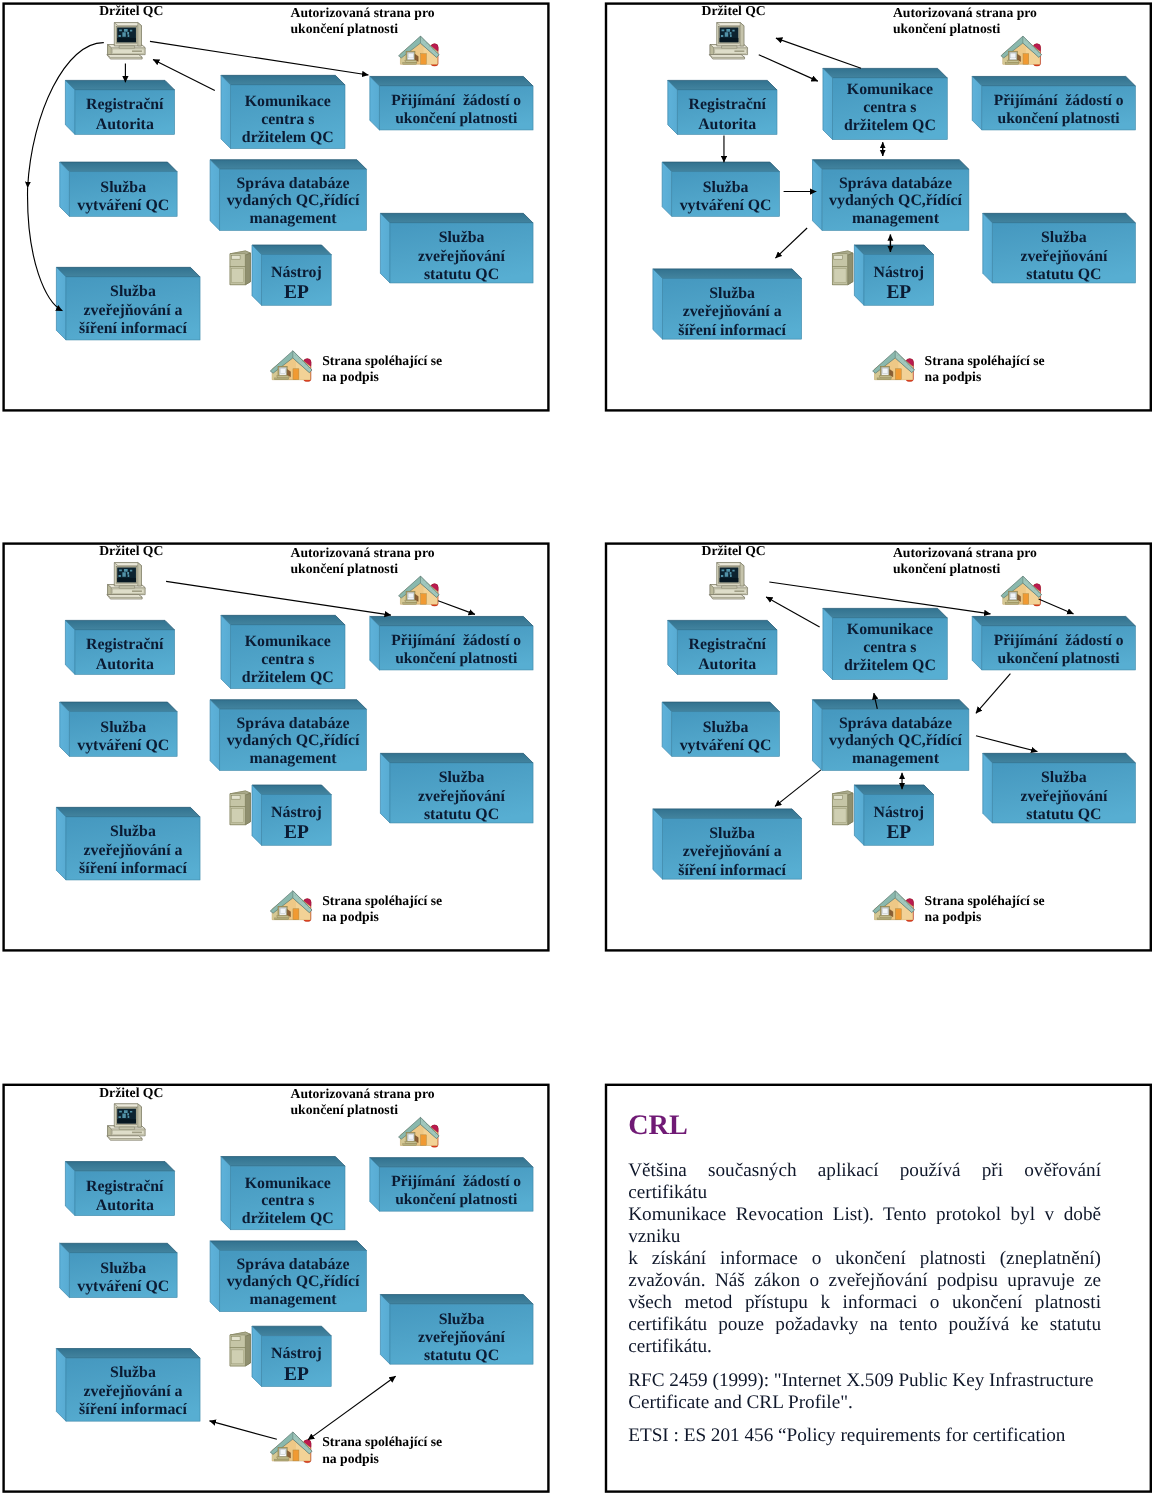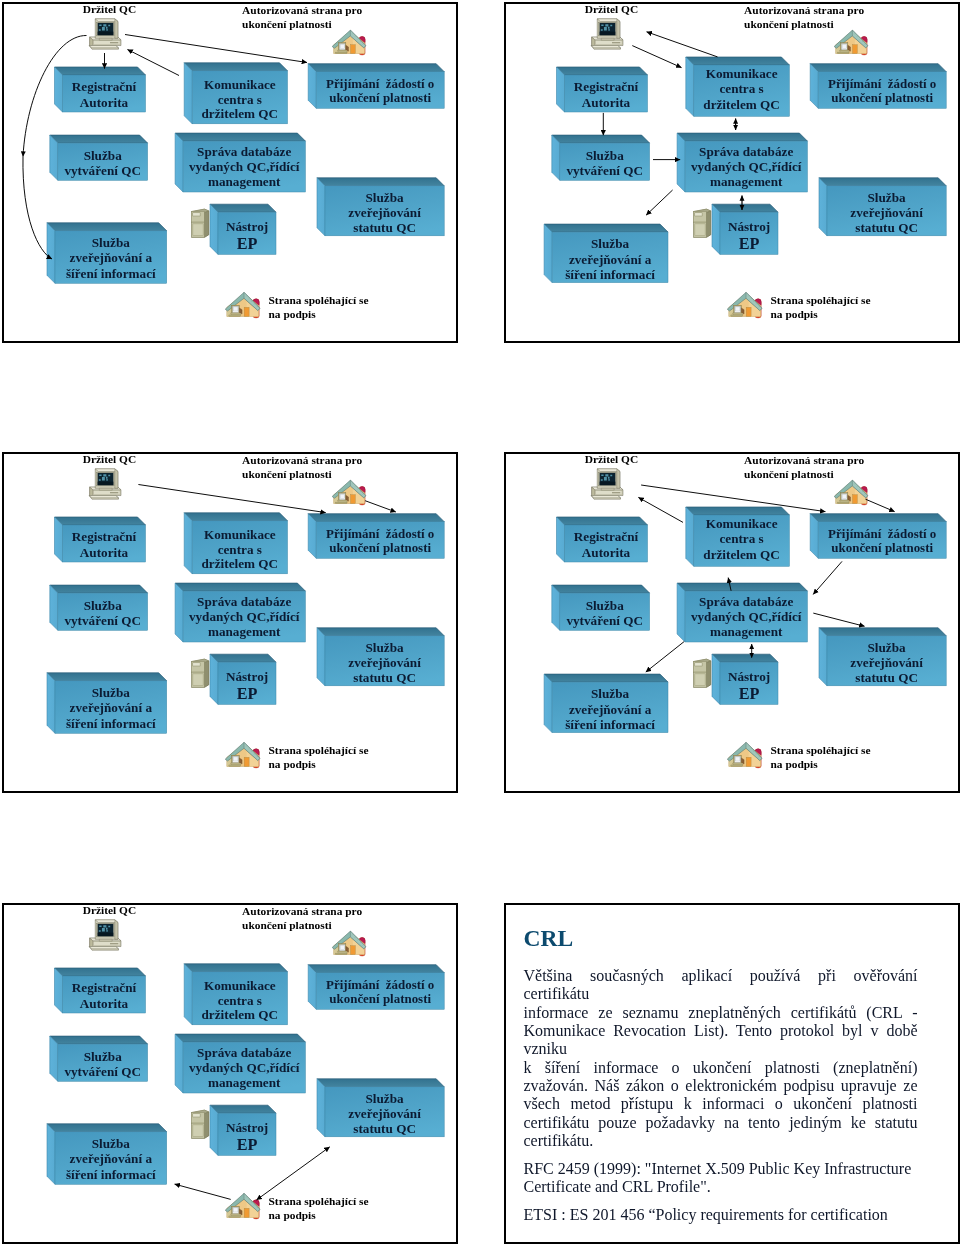--- a/index.html
+++ b/index.html
@@ -3,21 +3,21 @@
 <meta charset="utf-8">
 <style>
   html,body{margin:0;padding:0;background:#ffffff;}
   body{width:960px;height:1246px;position:relative;overflow:hidden;
        font-family:"Liberation Serif",serif;}
   .panel{position:absolute;border:2px solid #000;background:#fff;box-sizing:border-box;overflow:hidden;}
   .panel svg{display:block;position:absolute;left:-2px;top:-2px;}
   .crl{position:absolute;left:503.5px;top:903px;width:456px;height:341px;
        border:2px solid #000;background:#fff;box-sizing:border-box;}
   .crl-title{position:absolute;left:18px;top:19.8px;font-size:23.5px;font-weight:bold;
-             color:#0c4a6e;line-height:26px;}
+             color:#701a75;line-height:26px;}
   .crl-body{position:absolute;left:18px;top:62px;width:394px;font-size:16px;
             line-height:18.35px;color:#0f172a;}
   .crl-body p{margin:0 0 9.6px 0;}
   .crl-body p:last-child{margin-bottom:1px;}
   .jl{display:block;text-align:justify;text-align-last:justify;}
   .jl.last{text-align-last:left;}
   .noj .jl{text-align:left;text-align-last:left;}
   text{font-family:"Liberation Serif",serif;white-space:pre;}
 </style>
 </head>
@@ -756,26 +756,25 @@
   <path d="M228.7,296.4 L172.6,281.1" fill="none" stroke="#000" stroke-width="0.95" marker-end="url(#ah_p5)"></path>
   <path d="M254.6,296.9 L327.7,243.9" fill="none" stroke="#000" stroke-width="0.95" marker-end="url(#ah_p5)" marker-start="url(#ah_p5)"></path>
 </svg>
 </div>
 
 <div class="crl">
   <div class="crl-title">CRL</div>
   <div class="crl-body">
     <p>
         <span class="jl">Většina současných aplikací používá při ověřování certifikátu</span>
-        <span class="jl">informace ze seznamu zneplatněných certifikátů (CRL -</span>
         <span class="jl">Komunikace Revocation List). Tento protokol byl v době vzniku</span>
-        <span class="jl">k šíření informace o ukončení platnosti (zneplatnění)</span>
-        <span class="jl">zvažován. Náš zákon o elektronickém podpisu upravuje ze</span>
+        <span class="jl">k získání informace o ukončení platnosti (zneplatnění)</span>
+        <span class="jl">zvažován. Náš zákon o zveřejňování podpisu upravuje ze</span>
         <span class="jl">všech metod přístupu k informaci o ukončení platnosti</span>
-        <span class="jl">certifikátu pouze požadavky na tento jediným ke statutu</span>
+        <span class="jl">certifikátu pouze požadavky na tento používá ke statutu</span>
         <span class="jl last">certifikátu.</span>
       </p>
     <p class="noj">
         <span class="jl"> RFC 2459 (1999): "Internet X.509 Public Key Infrastructure</span>
         <span class="jl last">Certificate and CRL Profile".</span>
       </p>
     <p class="noj">
         <span class="jl">ETSI : ES 201 456  “Policy requirements for certification</span>
       </p>
   </div>

